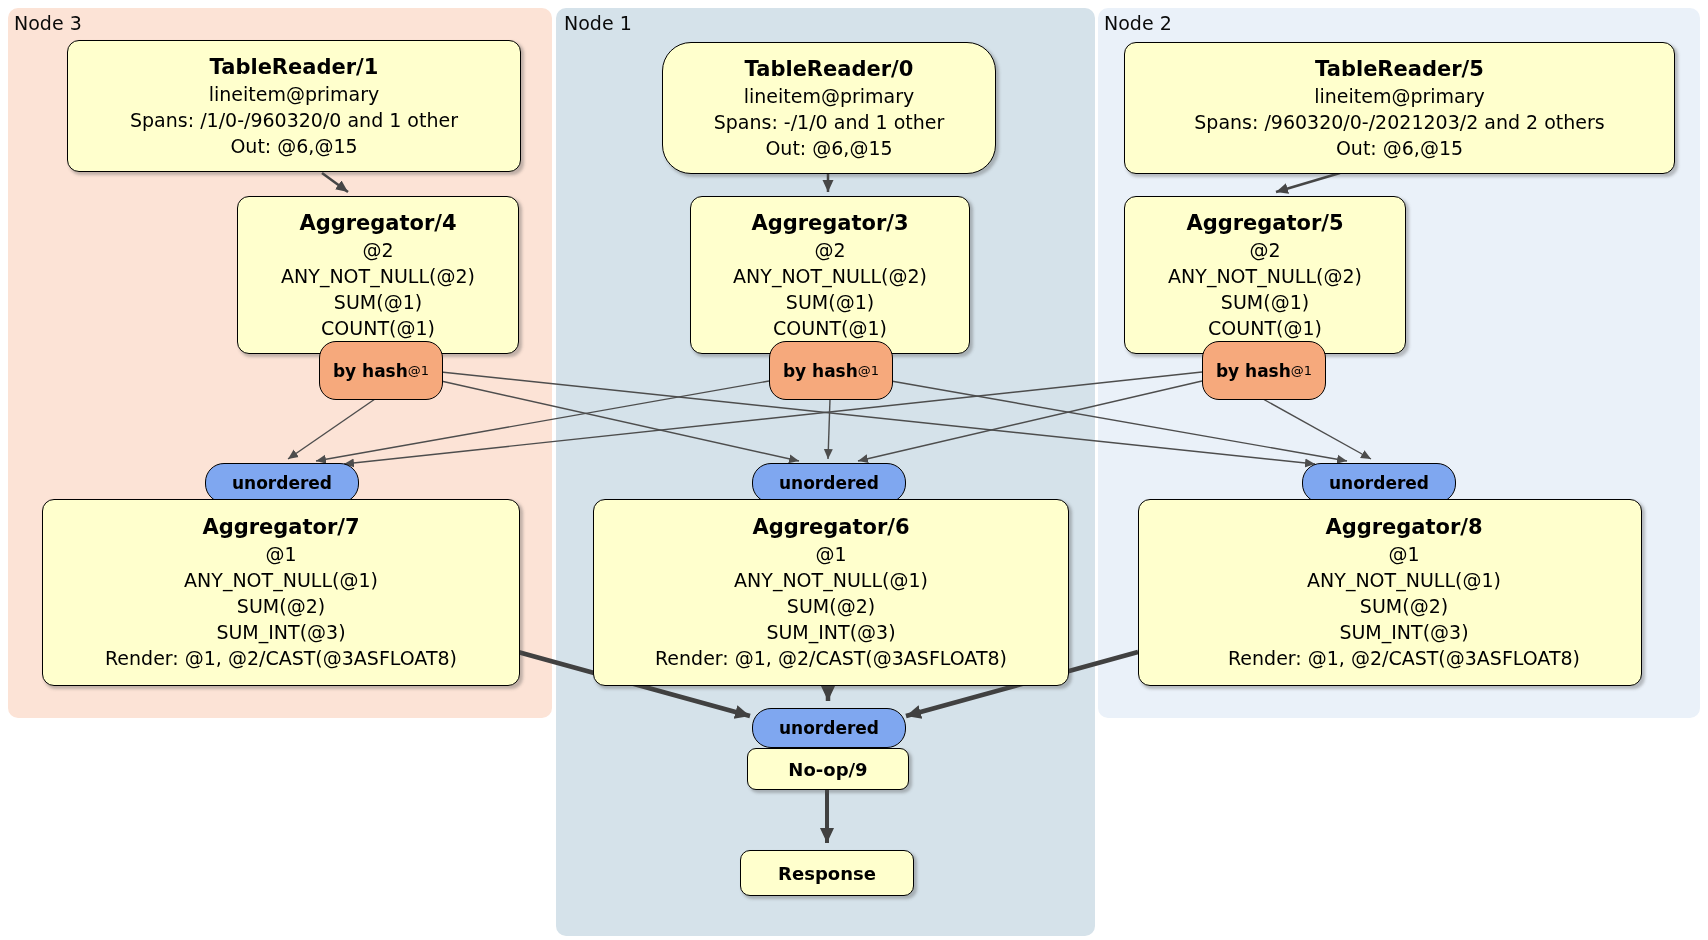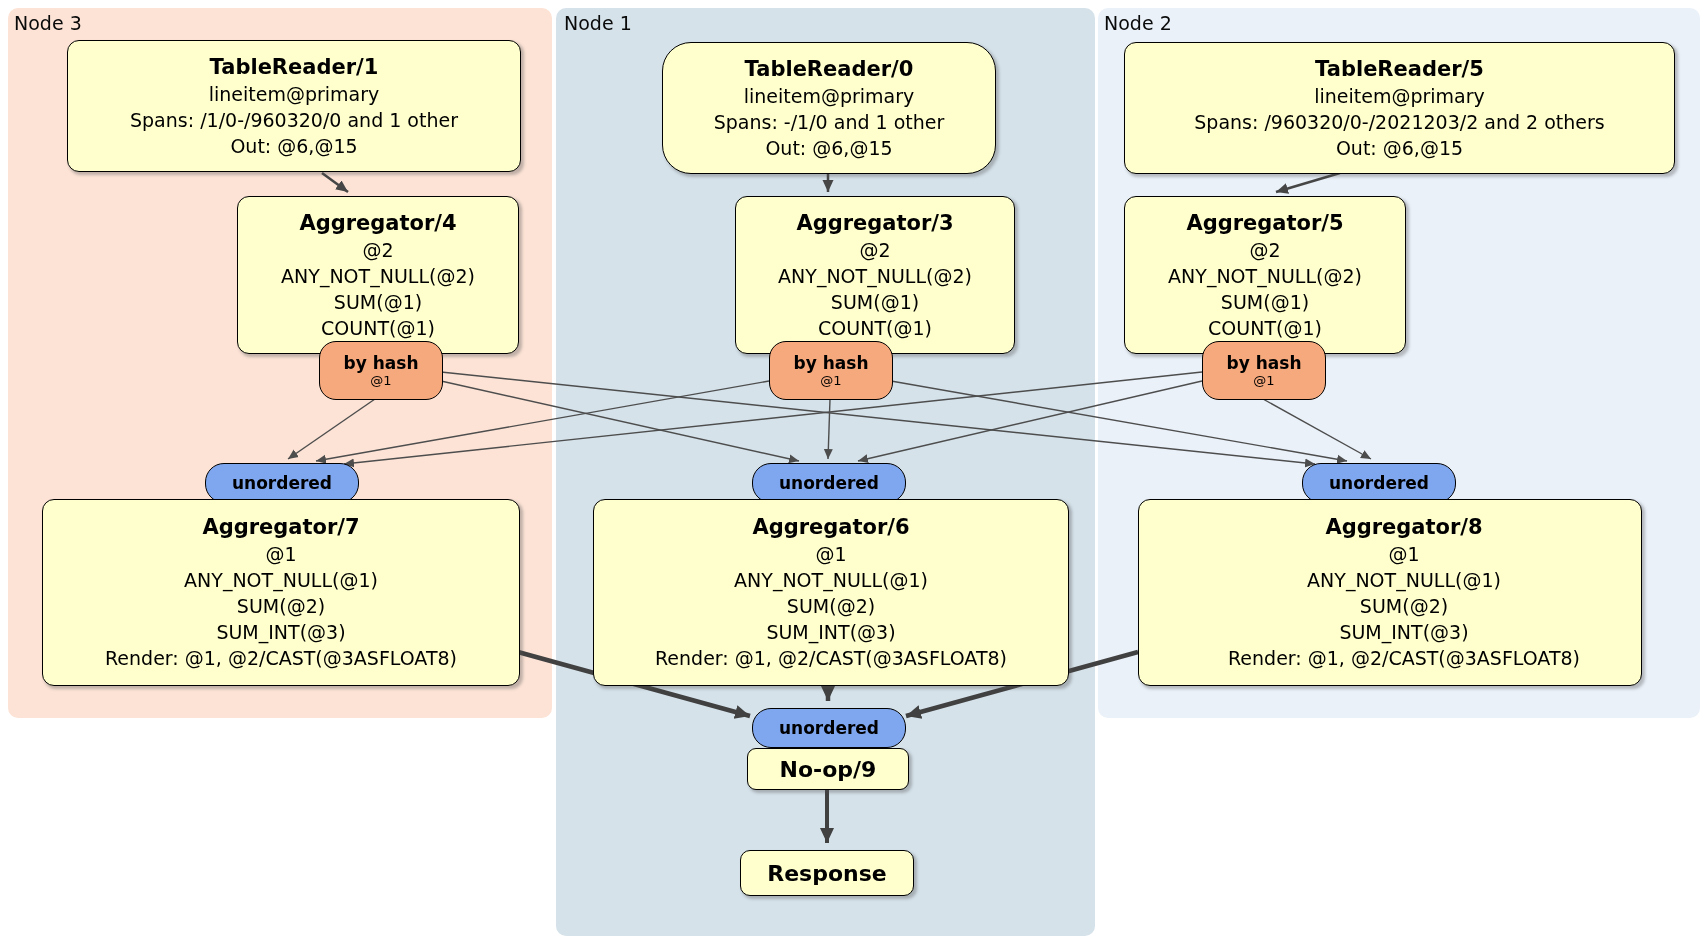--- a/index.html
+++ b/index.html
@@ -10,30 +10,30 @@
 
   #edges{position:absolute;left:0;top:0;z-index:1;}
 
   .pbox{position:absolute;background:var(--processor-bg,#ffffcd);border:1.6px solid #000;
         border-radius:12px;z-index:2;display:flex;flex-direction:column;justify-content:center;
         align-items:center;text-align:center;box-shadow:2.5px 2.5px 3px rgba(80,80,80,0.35);}
   .pbox .title{font-weight:bold;font-size:21px;line-height:27px;color:#000;}
   .pbox .line{font-size:19px;line-height:26px;color:#000;white-space:nowrap;}
 
   .router{position:absolute;background:var(--router-bg,#f6a97c);border:1.6px solid #000;border-radius:17px;
-          z-index:2;display:flex;flex-direction:column;justify-content:center;align-items:center;
+          z-index:2;display:flex;flex-direction:row;justify-content:center;align-items:center;
           text-align:center;}
   .router .rlabel{font-weight:bold;font-size:17px;line-height:20px;color:#000;}
   .router .rdetail{font-size:13px;line-height:16px;color:#000;}
 
   .sync{position:absolute;background:var(--sync-bg,#7fa7f0);border:1.6px solid #000;border-radius:19px;
         z-index:2;display:flex;justify-content:center;align-items:center;
         font-weight:bold;font-size:17px;color:#000;}
 
-  .bigtitle{font-weight:bold;font-size:22px;color:#000;}
+  .bigtitle{font-weight:bold;font-size:18px;color:#000;}
 </style>
 </head>
 <body>
 
 <div id="canvas">
 
   <div class="region" style="left:8px;top:8px;width:544px;height:710px;background:var(--node3-bg,#fce3d6);"></div>
   <div class="region" style="left:556px;top:8px;width:539px;height:928px;background:var(--node1-bg,#d5e2ea);"></div>
   <div class="region" style="left:1098px;top:8px;width:602px;height:710px;background:var(--node2-bg,#eaf1f9);"></div>
 
@@ -102,21 +102,21 @@
     <span class="line">Out: @6,@15</span>
   </div>
 
   <div class="pbox" style="left:237px;top:196px;width:280px;height:156px;">
     <span class="title">Aggregator/4</span>
     <span class="line">@2</span>
     <span class="line">ANY_NOT_NULL(@2)</span>
     <span class="line">SUM(@1)</span>
     <span class="line">COUNT(@1)</span>
   </div>
-  <div class="pbox" style="left:690px;top:196px;width:278px;height:156px;margin-left:45px;">
+  <div class="pbox" style="left:690px;top:196px;width:278px;height:156px;">
     <span class="title">Aggregator/3</span>
     <span class="line">@2</span>
     <span class="line">ANY_NOT_NULL(@2)</span>
     <span class="line">SUM(@1)</span>
     <span class="line">COUNT(@1)</span>
   </div>
   <div class="pbox" style="left:1124px;top:196px;width:280px;height:156px;">
     <span class="title">Aggregator/5</span>
     <span class="line">@2</span>
     <span class="line">ANY_NOT_NULL(@2)</span>

